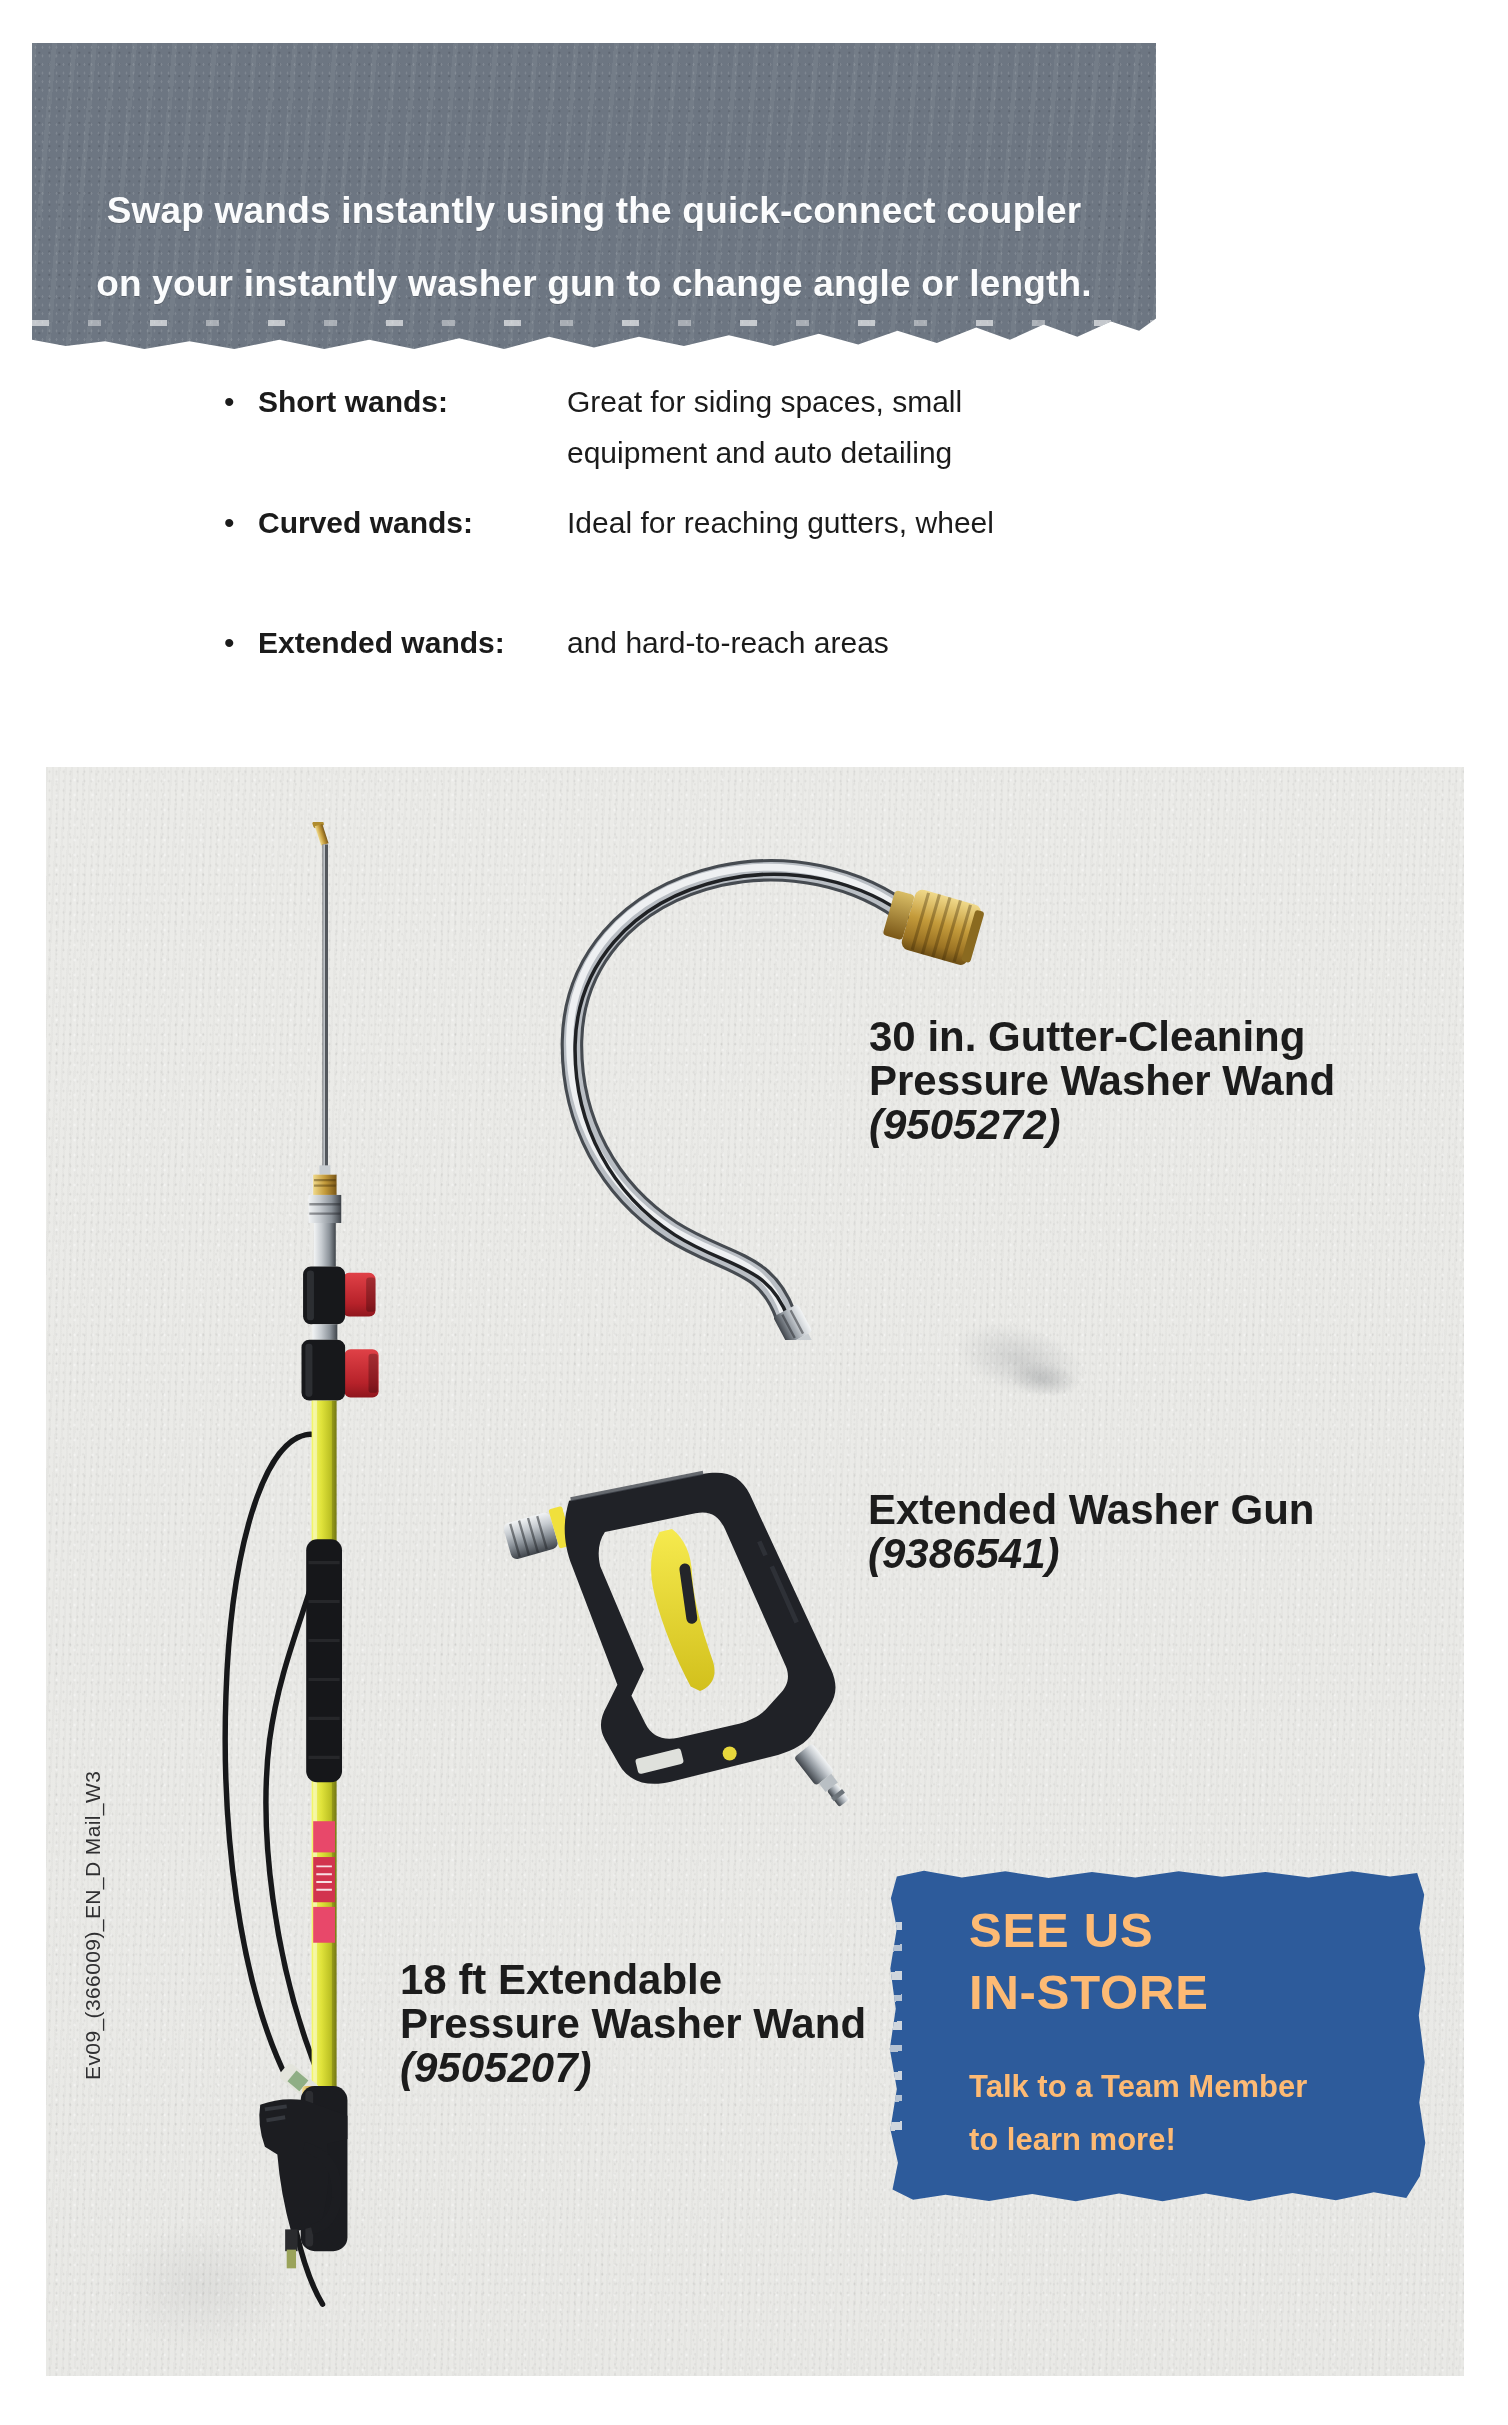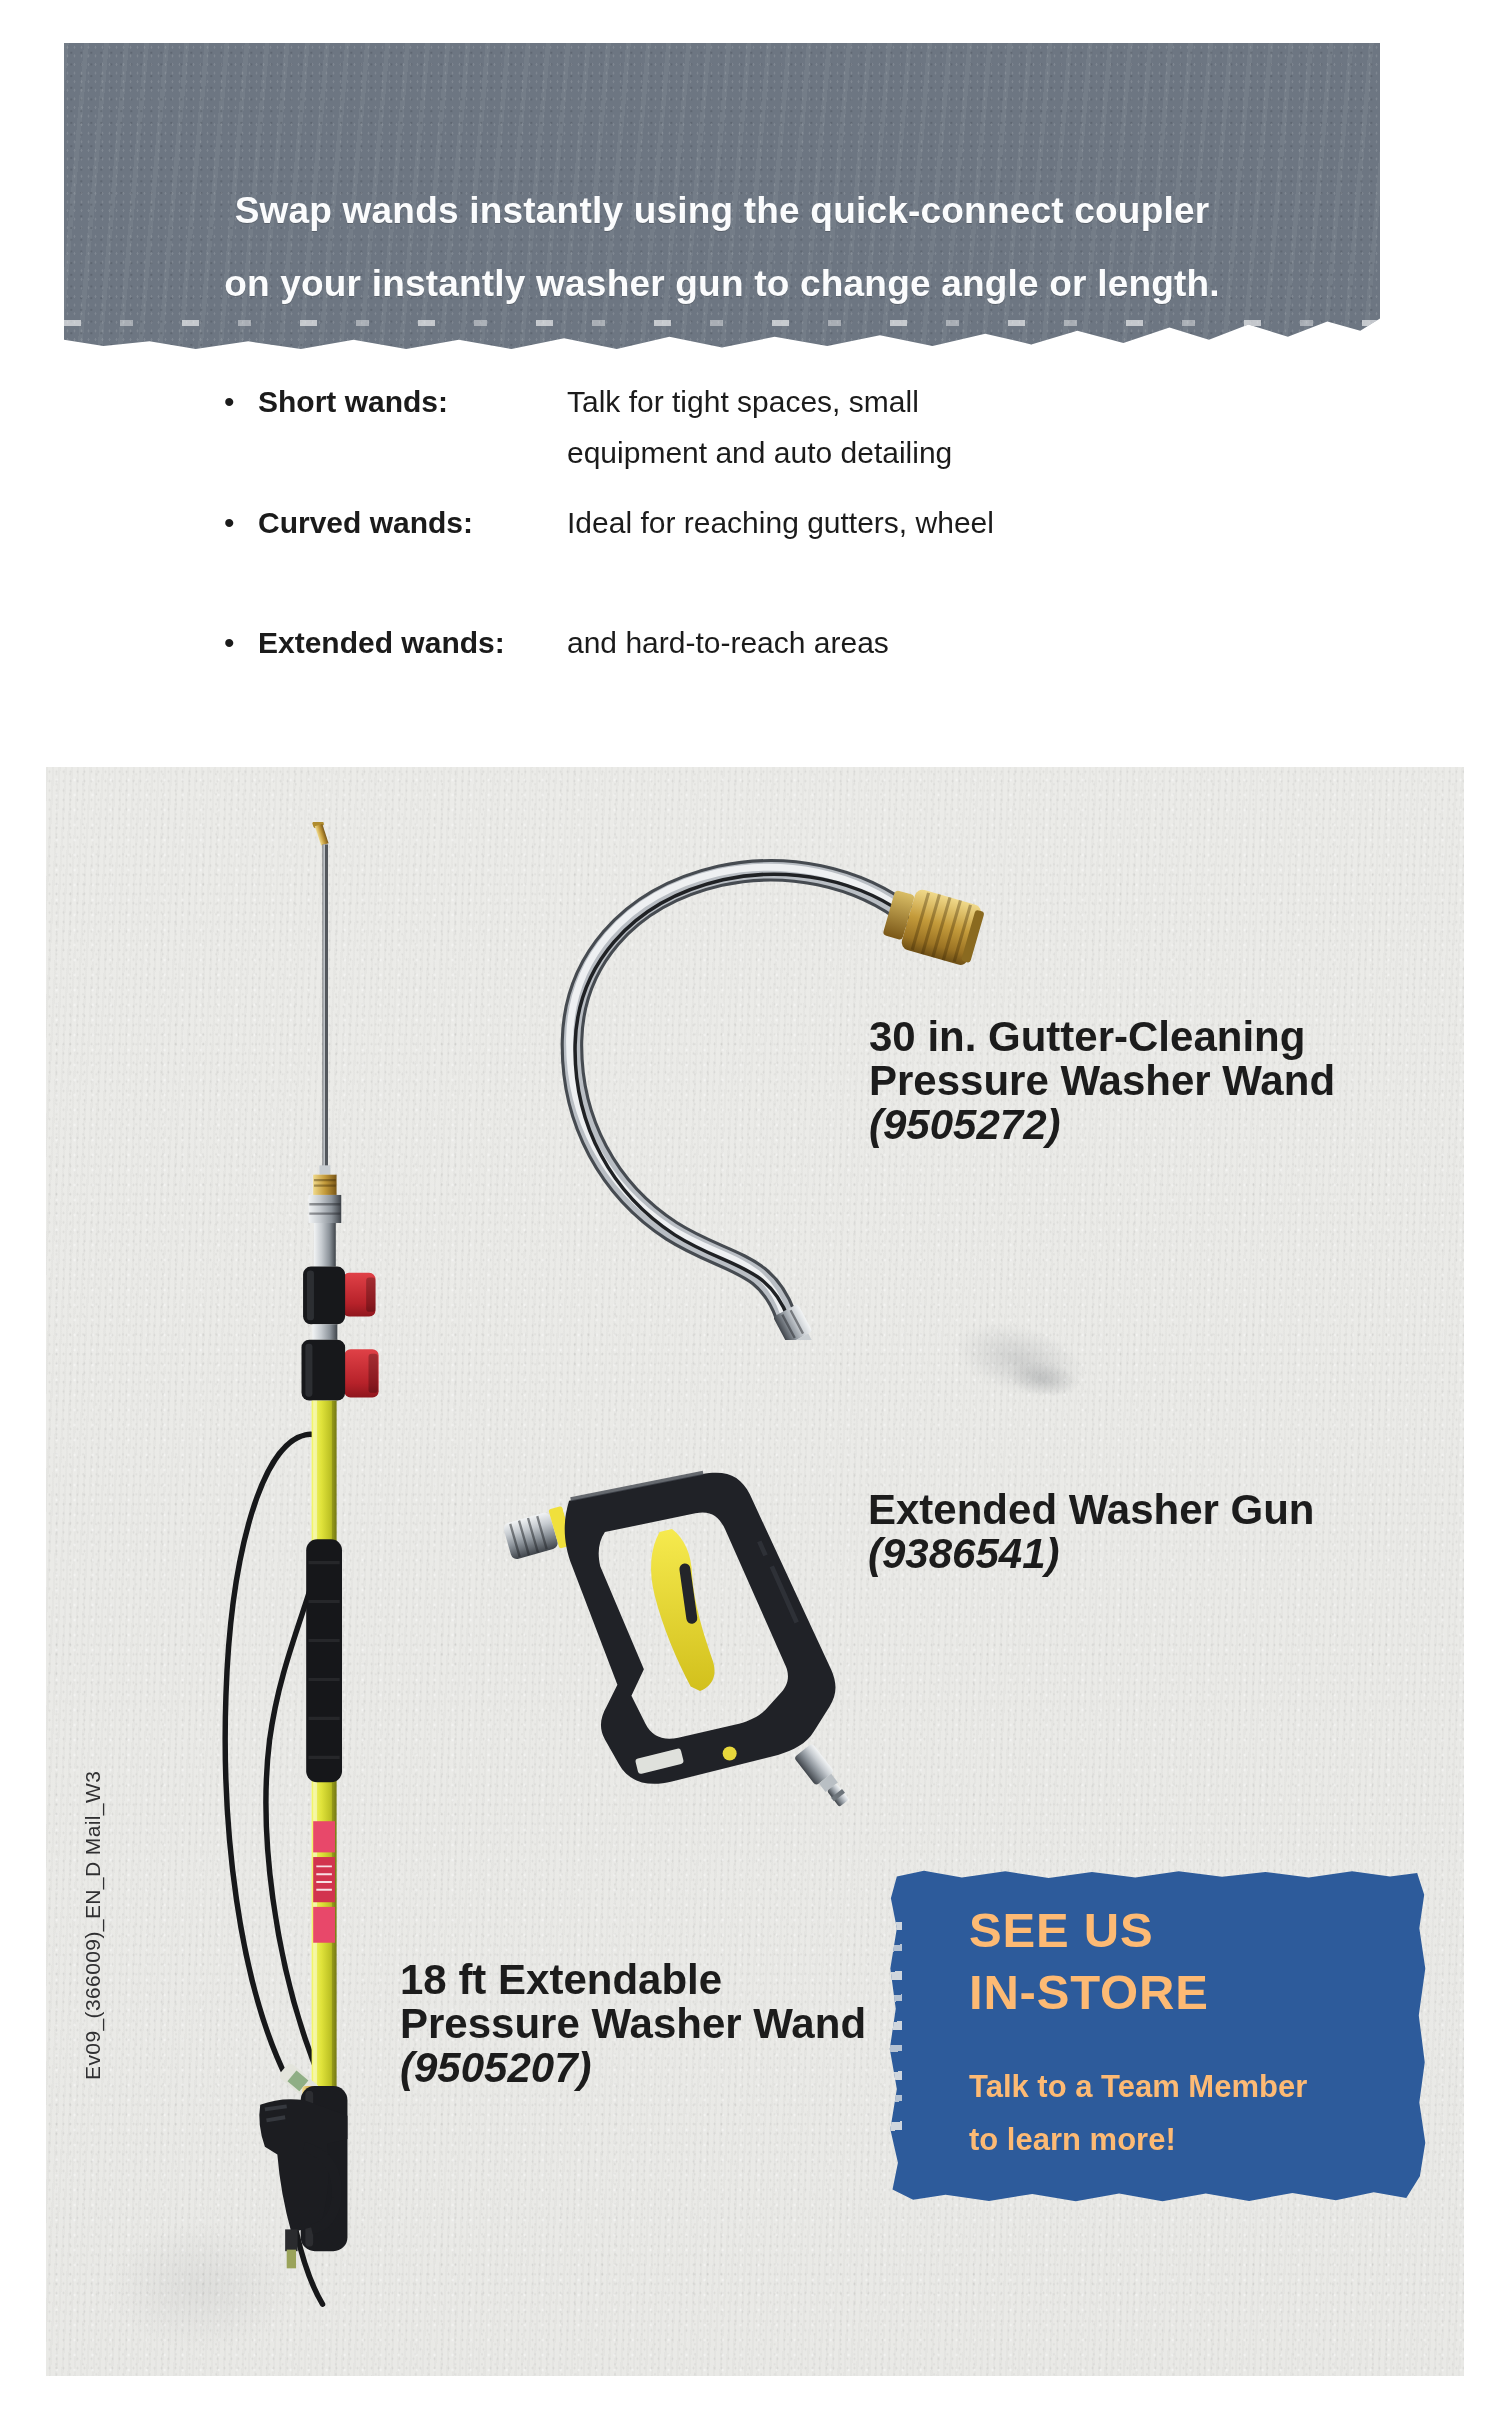--- a/index.html
+++ b/index.html
@@ -1,20 +1,20 @@
 <!DOCTYPE html>
 <html style="font-size:12.5px"><head>
 <meta charset="utf-8">
 <style>
   html,body{margin:0;padding:0;background:#ffffff;}
   .page{position:relative;width:1509px;height:2426px;background:#ffffff;overflow:hidden;
         font-family:"Liberation Sans","DejaVu Sans",sans-serif;}
 
   
-  .banner{position:absolute;left:64px;top:43px;width:1316px;height:306px;
+  .banner{position:absolute;left:32px;top:43px;width:1124px;height:306px;
     background:
       radial-gradient(rgba(255,255,255,.12) 0.8px, transparent 1.2px) 0 0/7px 8.6px,
       radial-gradient(rgba(18,22,28,.16) 0.8px, transparent 1.3px) 2.3px 3.9px/10px 11.7px,
       repeating-linear-gradient(95deg, rgba(255,255,255,.05) 0 4.7px, transparent 4.7px 20px),
       linear-gradient(#6d7682,#6d7682);
     clip-path:polygon(0% 0%,100% 0%,100% 90%,98.5% 94%,96% 91%,93% 96%,90% 92%,87% 97%,84% 93%,
       80.5% 98%,77% 94%,73.5% 98.5%,70% 95%,66% 99%,62% 95.5%,58% 99%,54% 96%,50% 99.5%,46% 96%,
       42% 100%,38% 96.5%,34% 100%,30% 97%,26% 100%,22% 97%,18% 100%,14% 97.5%,10% 100%,6.5% 97.5%,
       3% 99%,0% 97%);}
   .banner::after{content:"";position:absolute;left:0;right:0;bottom:23.4px;height:5.5px;opacity:.75;
@@ -86,21 +86,21 @@
       <div>Swap wands instantly using the quick-connect coupler</div>
       <div>on your instantly washer gun to change angle or length.</div>
     </div>
   </header>
 
   <section>
     <div class="bullet-row row-1">
       <span class="dot">•</span>
       <span class="term">Short wands:</span>
       <div class="desc">
-        <div>Talk for tight spaces, small</div>
+        <div>Great for siding spaces, small</div>
         <div>equipment and auto detailing</div>
       </div>
     </div>
     <div class="bullet-row row-2">
       <span class="dot">•</span>
       <span class="term">Curved wands:</span>
       <div class="desc">
         <div>Ideal for reaching gutters, wheel</div>
       </div>
     </div>

